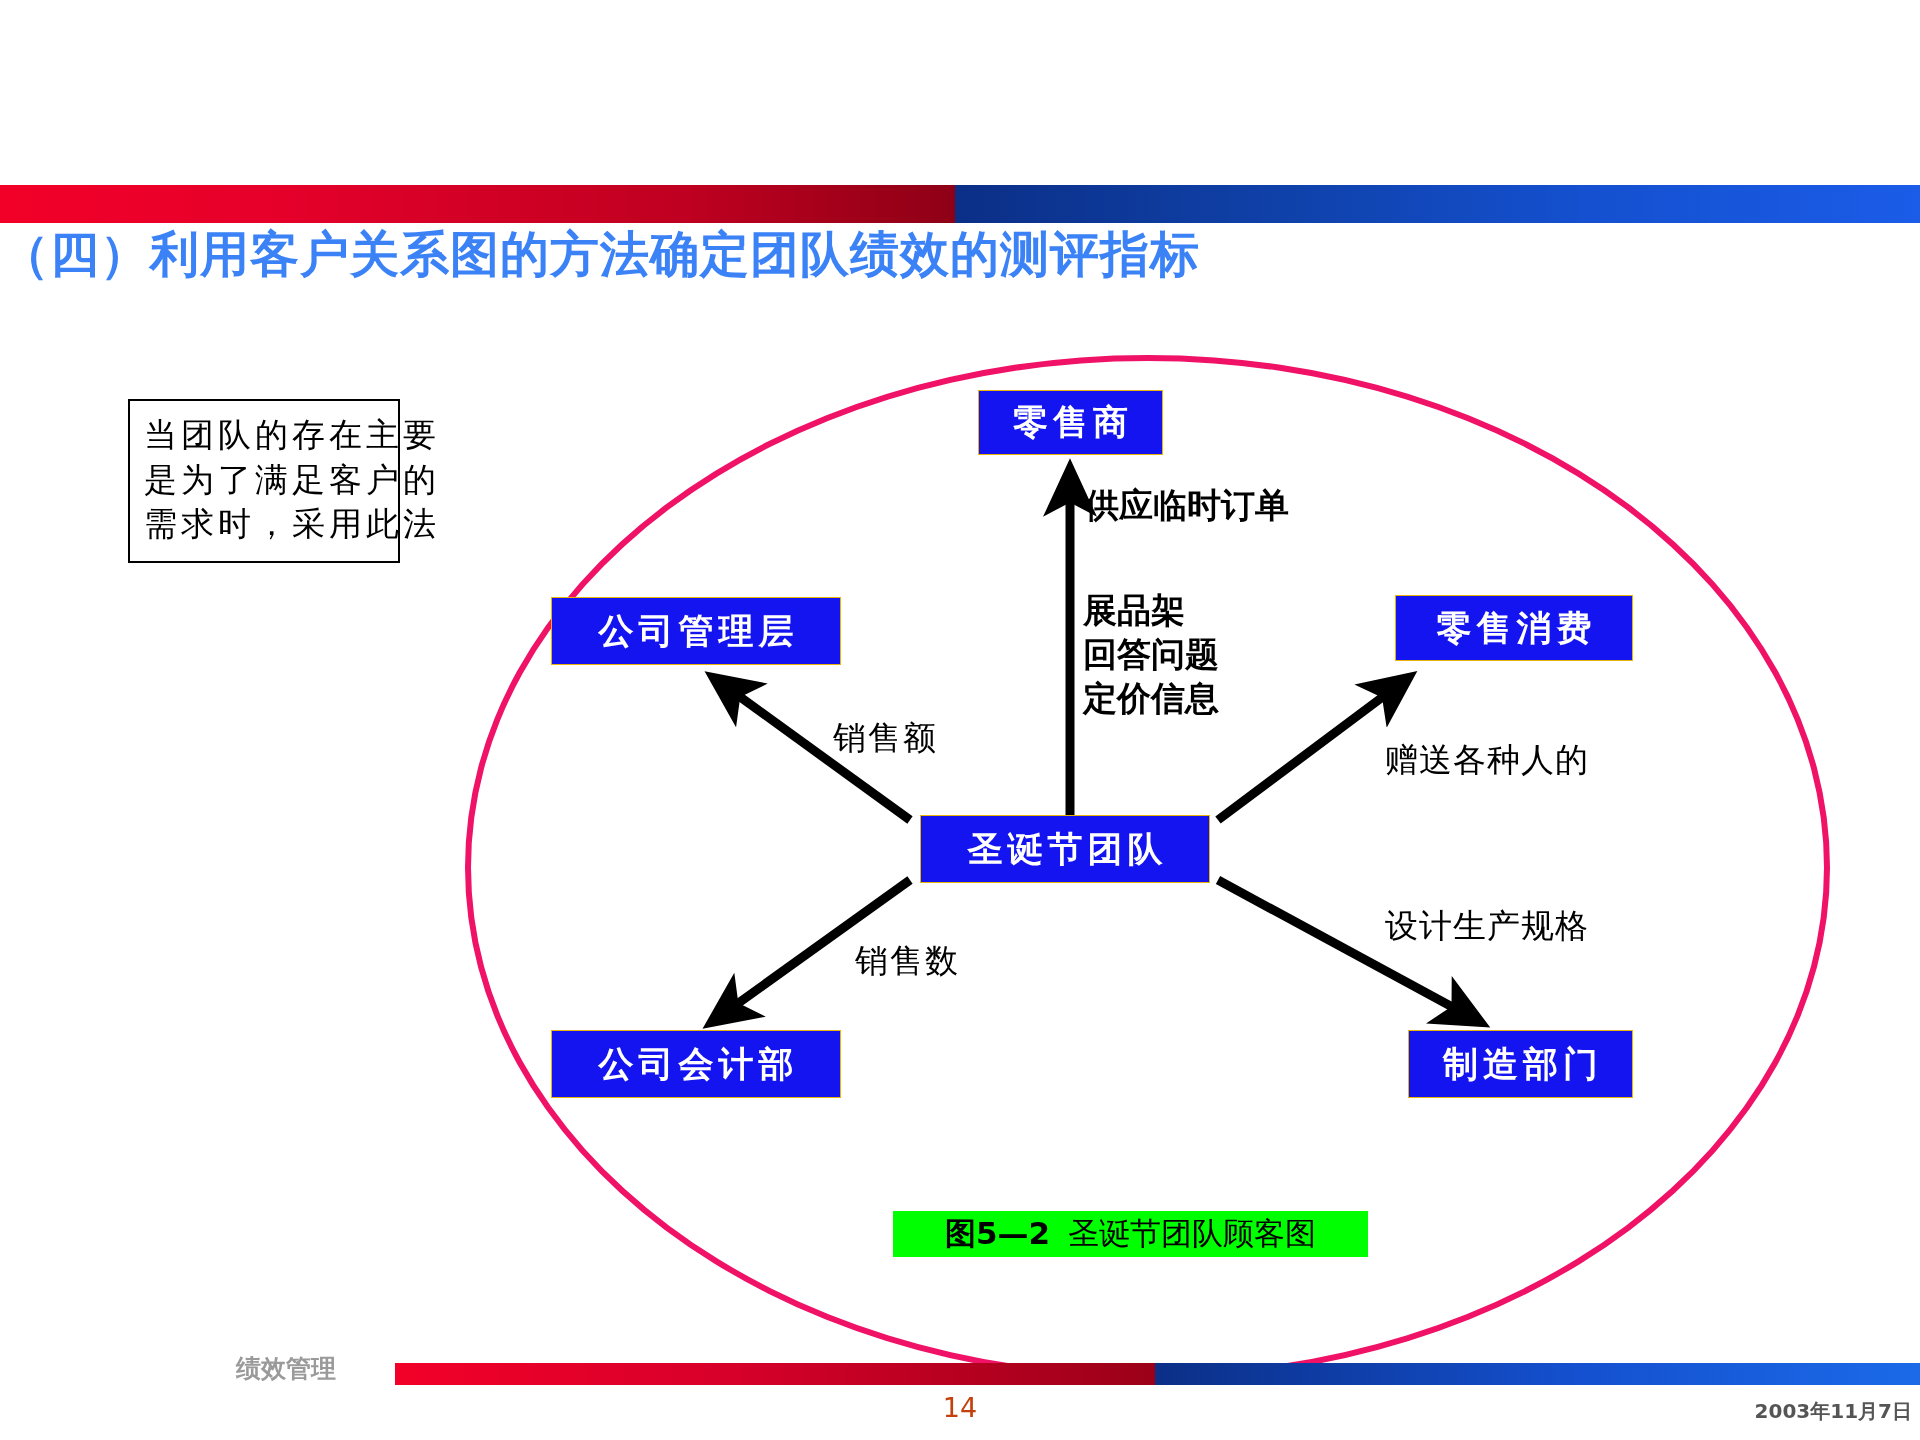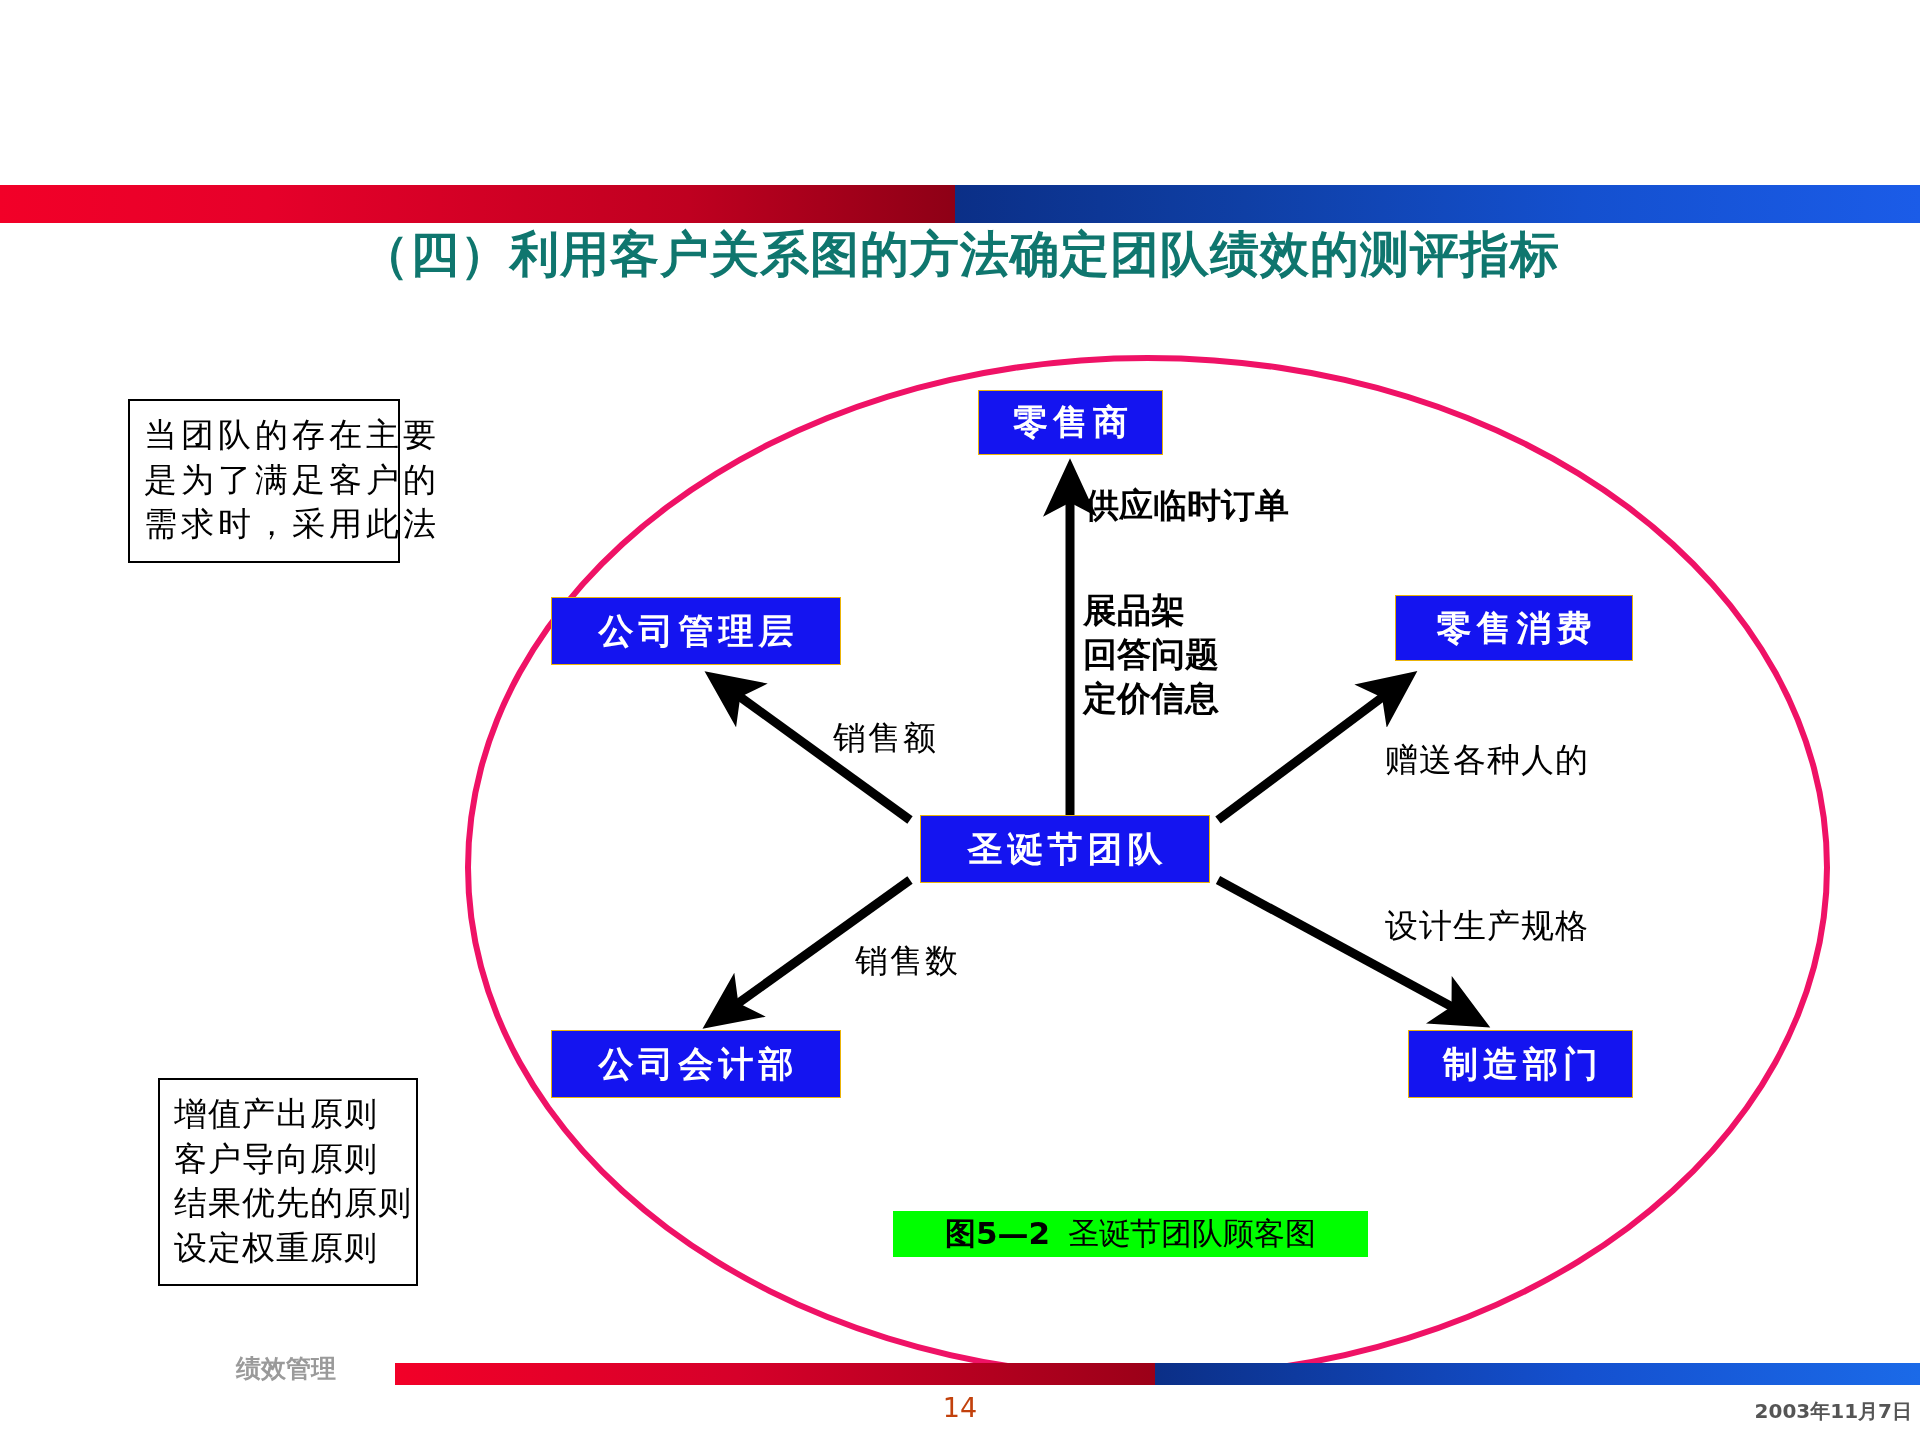--- a/index.html
+++ b/index.html
@@ -17,26 +17,26 @@
     background: linear-gradient(to right, #f20028 0%, #e6002a 28%, #bf0020 72%, #8e0016 100%);
   }
   .bar-blue {
     position: absolute; left: 955px; top: 185px; width: 965px; height: 38px;
     background: linear-gradient(to right, #0b2f87 0%, #0f3fa5 30%, #1450cf 65%, #1b5ce8 100%);
   }
 
   
   .title {
     position: absolute; left: 0; top: 222px; width: 1920px;
-    text-align: center;
+    text-align: left;
     font-family: "DejaVu Sans", "Liberation Sans", sans-serif;
     font-weight: 700;
     font-size: 49px;
     letter-spacing: 1px;
-    color: #0f766e;
+    color: #3b82f6;
     white-space: nowrap;
   }
 
   
   .ellipse {
     position: absolute;
     left: 465px; top: 355px;
     width: 1365px; height: 1025px;
     border: 6px solid #ef1266;
     border-radius: 50%;
@@ -180,26 +180,20 @@
 
     <line x1="1218" y1="880" x2="1480" y2="1022" stroke="#000" stroke-width="9" marker-end="url(#ah)"></line>
   </svg>
 
   <div class="note" id="note-top">
     <span class="ln">当团队的存在主要</span>
     <span class="ln">是为了满足客户的</span>
     <span class="ln">需求时，采用此法</span>
   </div>
 
-  <div class="note" id="note-bottom">
-    <span class="ln">增值产出原则</span>
-    <span class="ln">客户导向原则</span>
-    <span class="ln">结果优先的原则</span>
-    <span class="ln">设定权重原则</span>
-  </div>
 
   <div class="node" id="node-retailer">
     <span>零售商</span>
   </div>
   <div class="node" id="node-mgmt">
     <span>公司管理层</span>
   </div>
   <div class="node" id="node-consumer">
     <span>零售消费</span>
   </div>

